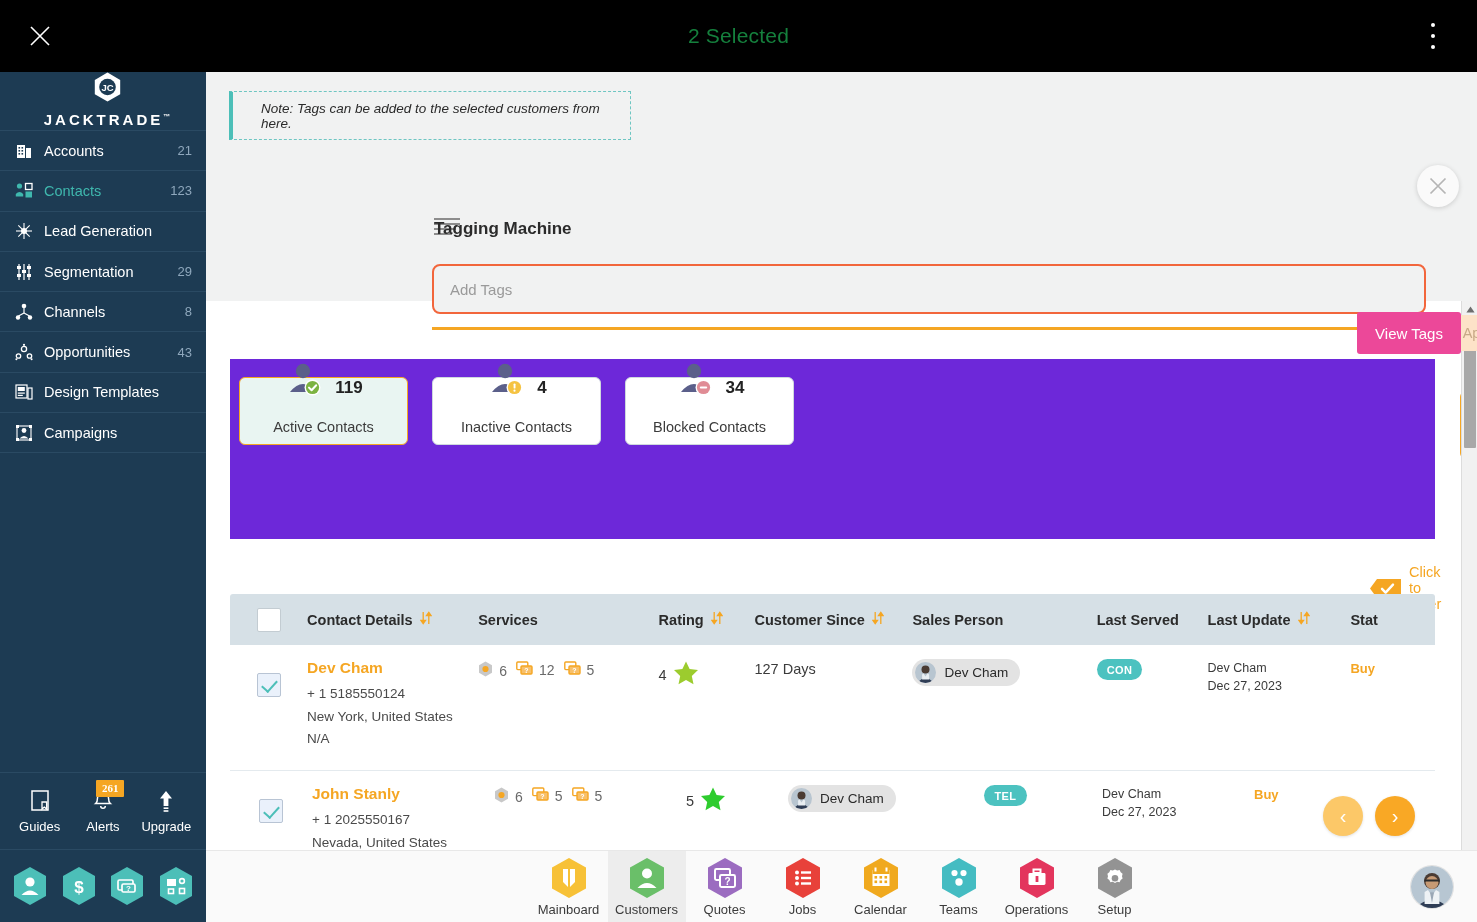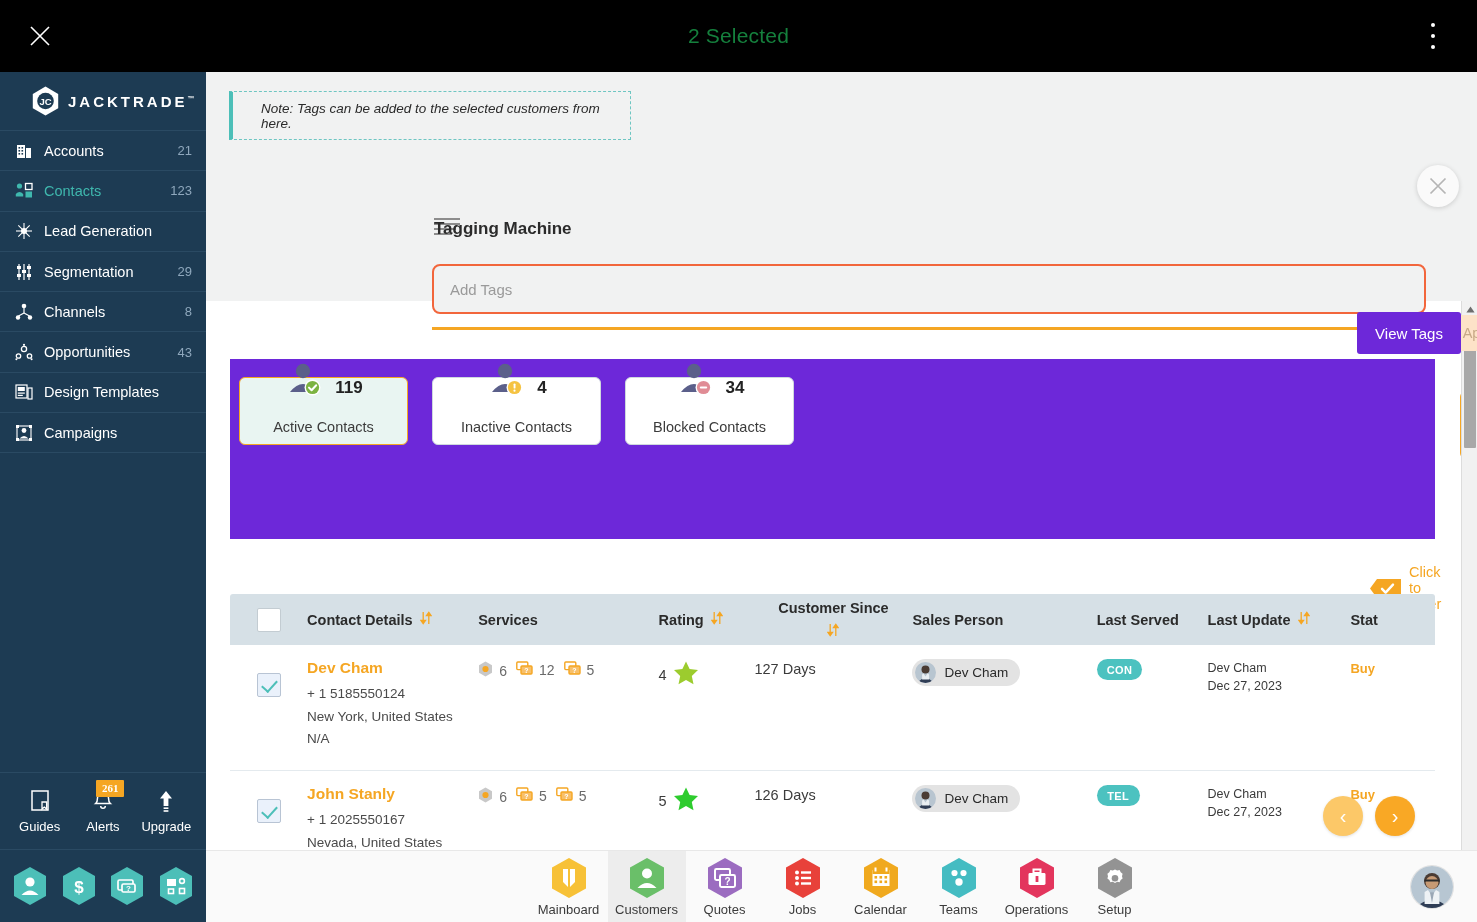--- a/index.html
+++ b/index.html
@@ -34,22 +34,23 @@
   }
   .topbar .kebab i { display:block; width:4px; height:4px; border-radius:50%; background:#fff; }
 
   
   .sidebar {
     position:absolute; left:0; top:72px; width:206px; height:850px;
     background:#1d3b53; color:#fff;
     display:flex; flex-direction:column;
   }
   .brand {
-    height:59px; display:flex; align-items:center; gap:9px; padding-left:32px;
+    height:59px; display:flex; align-items:center; gap:9px; padding-left:8px;
     border-bottom:1px solid #2a4a63;
+    flex-direction:column;
   }
   .brand .logo {
     width:27px; height:30px; position:relative; flex:0 0 auto;
   }
   .brand .logo svg { display:block; }
   .brand .wordmark {
     font-size:15px; font-weight:700; letter-spacing:3.0px; color:#fff;
     position:relative;
   }
   .brand .tm { font-size:7px; vertical-align:super; letter-spacing:0; }
@@ -115,21 +116,21 @@
   .tag-input::placeholder { color:#9a9a9a; }
   .tag-underline { position:absolute; left:226px; top:255px; width:996px; height:3px; background:#f5a623; }
 
   .btn-apply {
     position:absolute; left:1240px; top:243px; width:104px; height:36px;
     background:#fde3c8; color:#c7a987; border:none; border-radius:3px;
     font-size:14.5px; font-family:"Liberation Sans", sans-serif; cursor:pointer;
   }
   .btn-view {
     position:absolute; left:1151px; top:240px; width:104px; height:42px;
-    background:#6d28d9; color:#fff; border:none; border-radius:3px;
+    background:#ec4899; color:#fff; border:none; border-radius:3px;
     font-size:15px; font-family:"Liberation Sans", sans-serif; cursor:pointer;
   }
   .panel-close {
     position:absolute; left:1211px; top:93px; width:42px; height:42px;
     border-radius:50%; background:#fafafa; box-shadow:0 1px 5px rgba(0,0,0,.16);
     display:flex; align-items:center; justify-content:center; cursor:pointer;
   }
 
   
   .content { position:absolute; left:0; top:229px; width:1271px; height:621px; background:#ffffff; overflow:hidden; }
@@ -173,21 +174,21 @@
     display:flex; align-items:center; height:51px; background:#d6e0e6;
     border-top-left-radius:3px; border-top-right-radius:3px;
   }
   .th { font-size:14.5px; font-weight:700; color:#2b2b2b; display:flex; align-items:center; gap:7px; }
   .sortico { display:inline-block; }
   .cb-cell { width:82px; display:flex; justify-content:center; }
   .cbox { width:24px; height:24px; border:1px solid #c3ccd2; background:#fff; border-radius:2px; cursor:pointer; }
   .c-contact { width:182px; }
   .c-services { width:192px; }
   .c-rating { width:102px; }
-  .c-since { width:168px;flex-direction:column; }
+  .c-since { width:168px; }
   .c-sales { width:196px; }
   .c-served { width:118px; }
   .c-update { width:152px; }
   .c-status { width:90px; }
 
   .trow { display:flex; height:126px; border-bottom:1px solid #e4eaee; background:#fff; padding-top:14px; }
   .trow .cb-cell { align-items:flex-start; padding-top:14px; }
   .cbox.checked {
     background:#eaf1fb; border:1px solid #b8c4d4; position:relative;
   }
@@ -758,23 +759,20 @@
           </div>
           <div class="c-rating">
             <div class="rating">
               <span class="rnum">5</span>
               <span>
                 <svg width="26" height="26" viewBox="0 0 26 26">
                     <polygon points="13,1.4 16.6,9.1 25,10.1 18.8,15.9 20.5,24.2 13,20 5.5,24.2 7.2,15.9 1,10.1 9.4,9.1" fill="#2ecc2e"></polygon>
                   </svg>
               </span>
             </div>
-          </div>
-          <div class="c-since">
-            <div class="since">126 Days</div>
           </div>
           <div class="c-sales">
             <div class="salesperson">
               <span class="sp-av">
                 <svg width="21" height="21" viewBox="0 0 21 21">
                     <rect width="21" height="21" fill="#b8c5d0"></rect>
                     <circle cx="10.5" cy="7.5" r="4" fill="#4a3b33"></circle>
                     <path d="M2.5 21 q8-10 16 0z" fill="#2f3d55"></path>
                     <path d="M8.5 11.5 l2 3 l2-3 l1.6 1 v5 h-7 v-5z" fill="#e9eef2"></path>
                   </svg>

